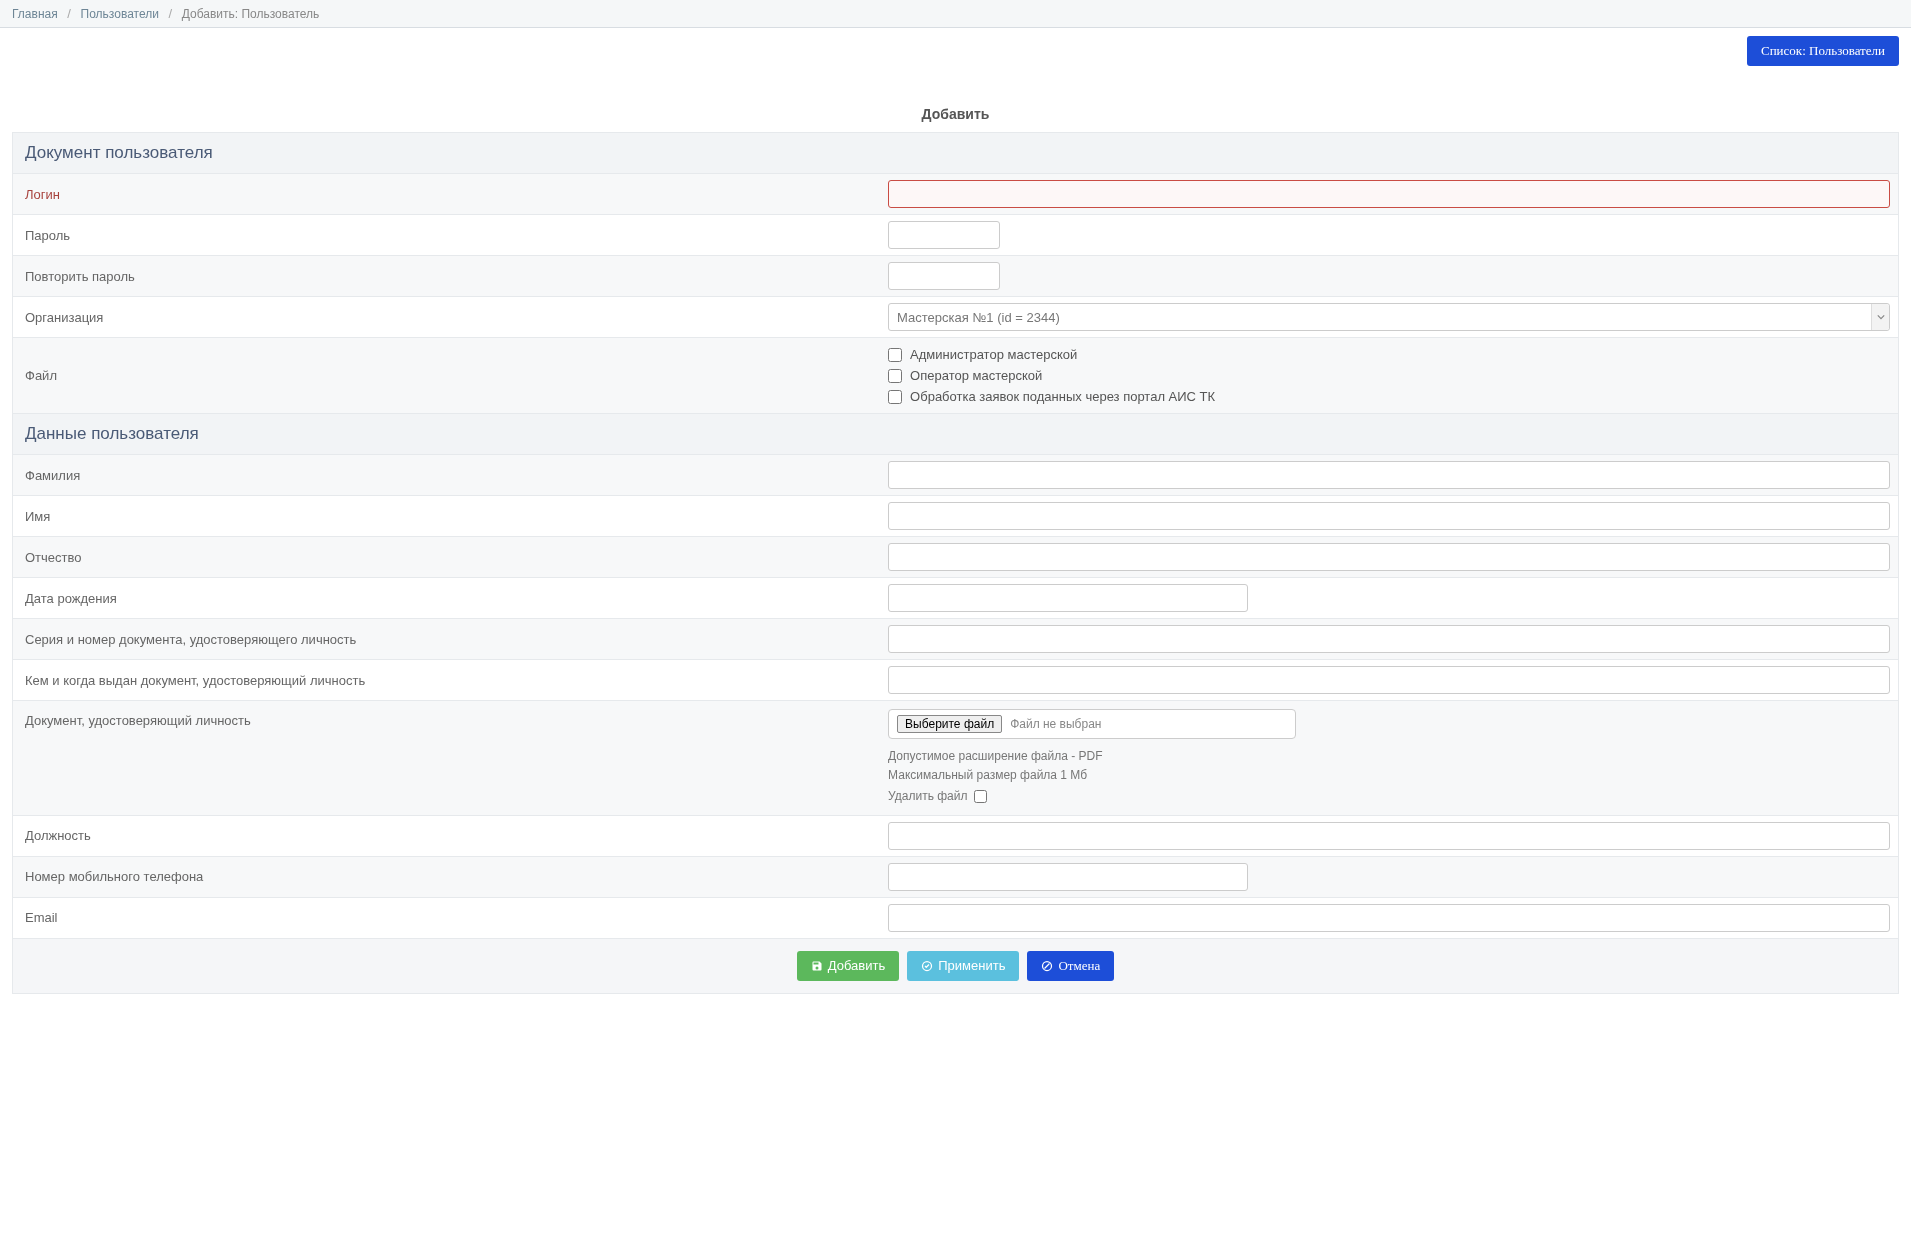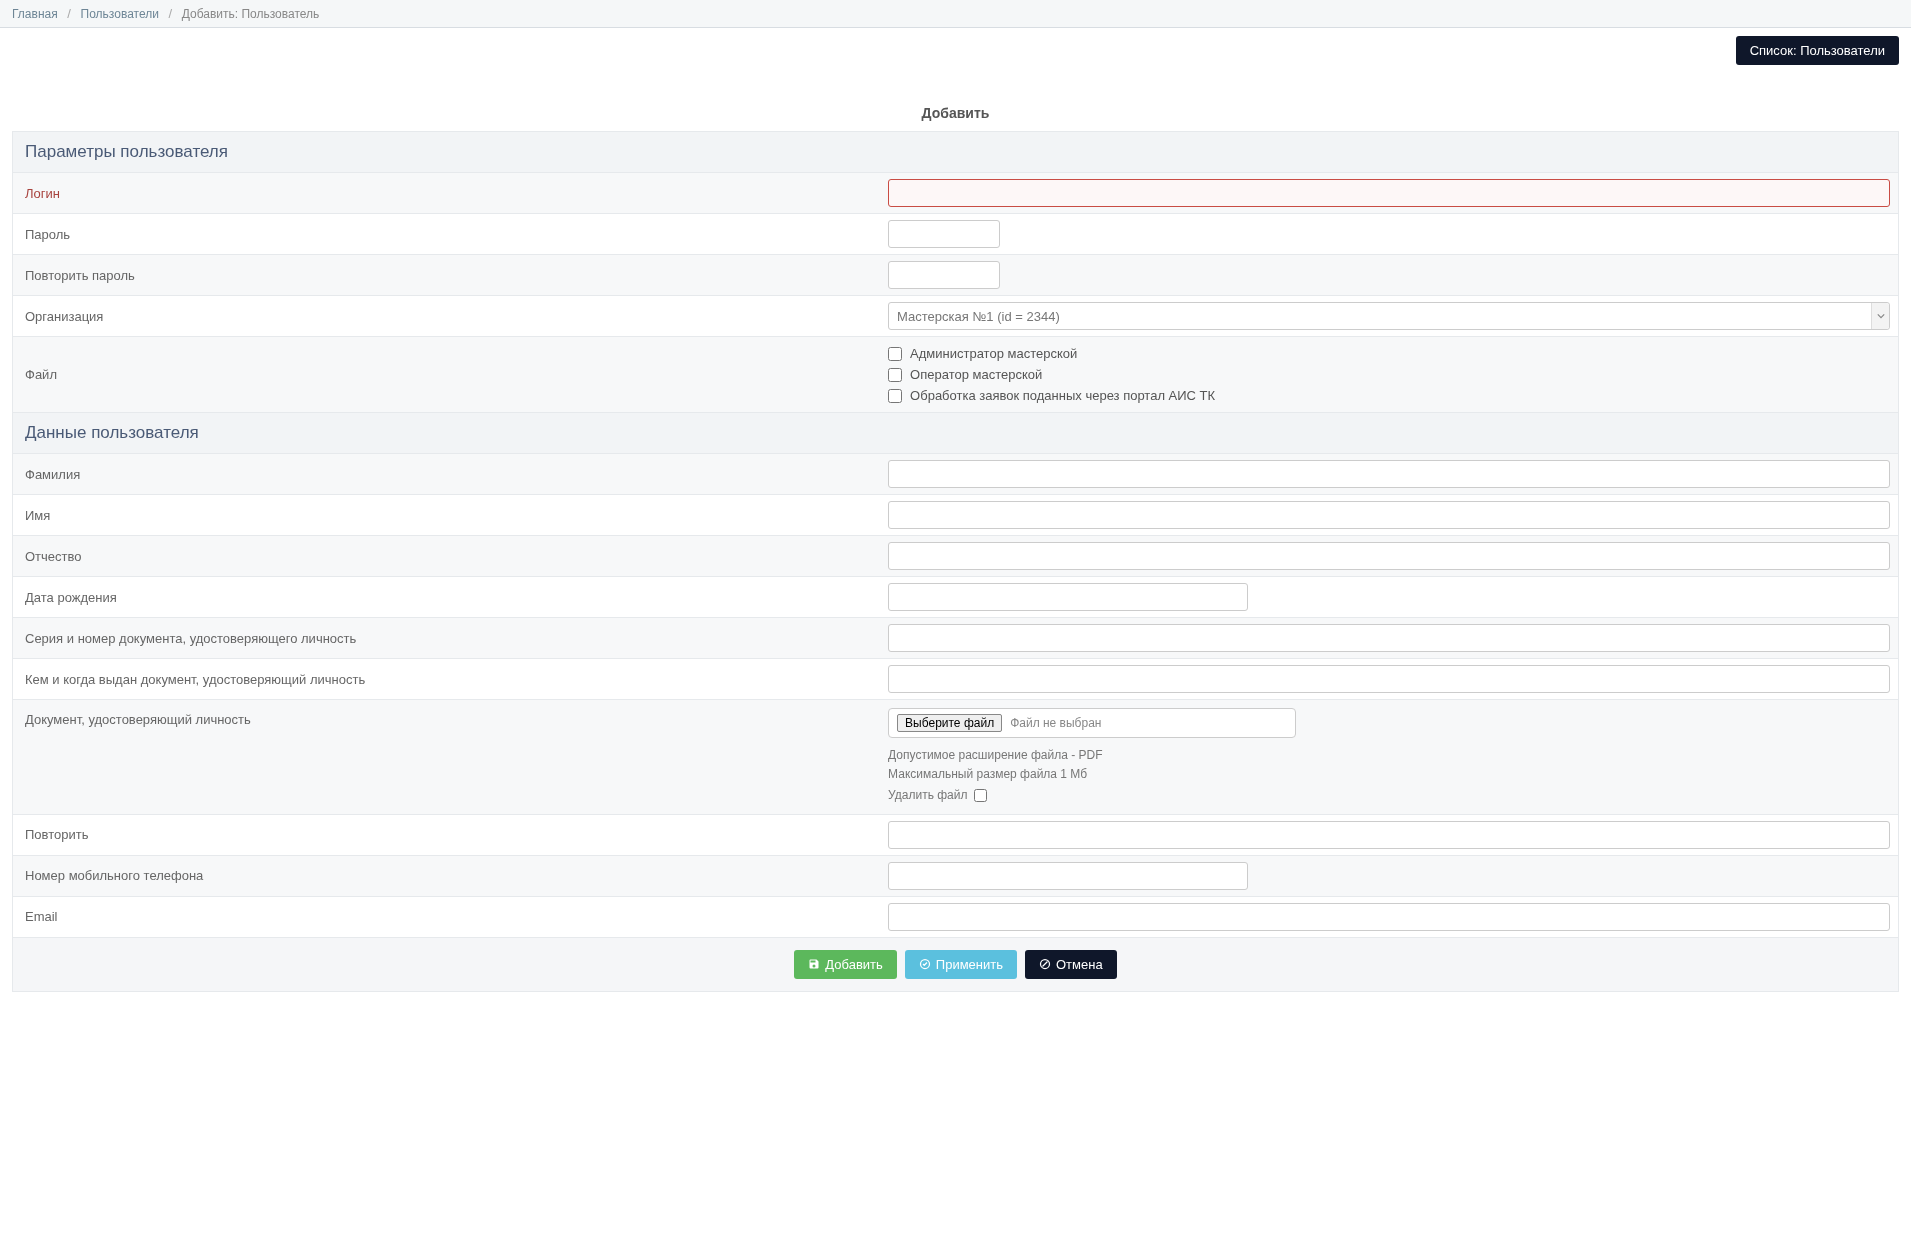--- a/index.html
+++ b/index.html
@@ -43,21 +43,21 @@
       display: inline-flex;
       align-items: center;
       gap: 5px;
       border: none;
       padding: 7px 14px;
       font-size: 13px;
       cursor: pointer;
       border-radius: 3px;
       color: #fff;
     }
-    .btn-gray { background: #0f172a; }
+    .btn-gray { background: #1d4ed8; font-family: Liberation Serif, serif; }
     .btn-green { background: #5cb85c; }
     .btn-blue { background: #5bc0de; }
     .page-title {
       text-align: center;
       font-size: 14px;
       color: #555;
       font-weight: bold;
       margin-bottom: 10px;
     }
     .section-header {
@@ -192,21 +192,21 @@
 </div>
 
 <div class="container">
 
   <div class="top-actions">
     <button class="btn btn-gray">Список: Пользователи</button>
   </div>
 
   <div class="page-title">Добавить</div>
 
-  <div class="section-header">Параметры пользователя</div>
+  <div class="section-header">Документ пользователя</div>
 
   <div class="form-row">
     <div class="form-label required">Логин</div>
     <div class="form-value">
       <input type="text" class="full error" style="">
     </div>
   </div>
 
   <div class="form-row alt">
     <div class="form-label">Пароль</div>
@@ -298,21 +298,21 @@
         <div>Максимальный размер файла 1 Мб</div>
         <div style="display:flex;align-items:center;gap:6px;margin-top:2px">
           <span>Удалить файл</span>
           <input type="checkbox" style="">
         </div>
       </div>
     </div>
   </div>
 
   <div class="form-row alt">
-    <div class="form-label">Повторить</div>
+    <div class="form-label">Должность</div>
     <div class="form-value"><input type="text" class="full" style=""></div>
   </div>
 
   <div class="form-row">
     <div class="form-label">Номер мобильного телефона</div>
     <div class="form-value"><input type="text" class="mid" style=""></div>
   </div>
 
   <div class="form-row alt">
     <div class="form-label">Email</div>

